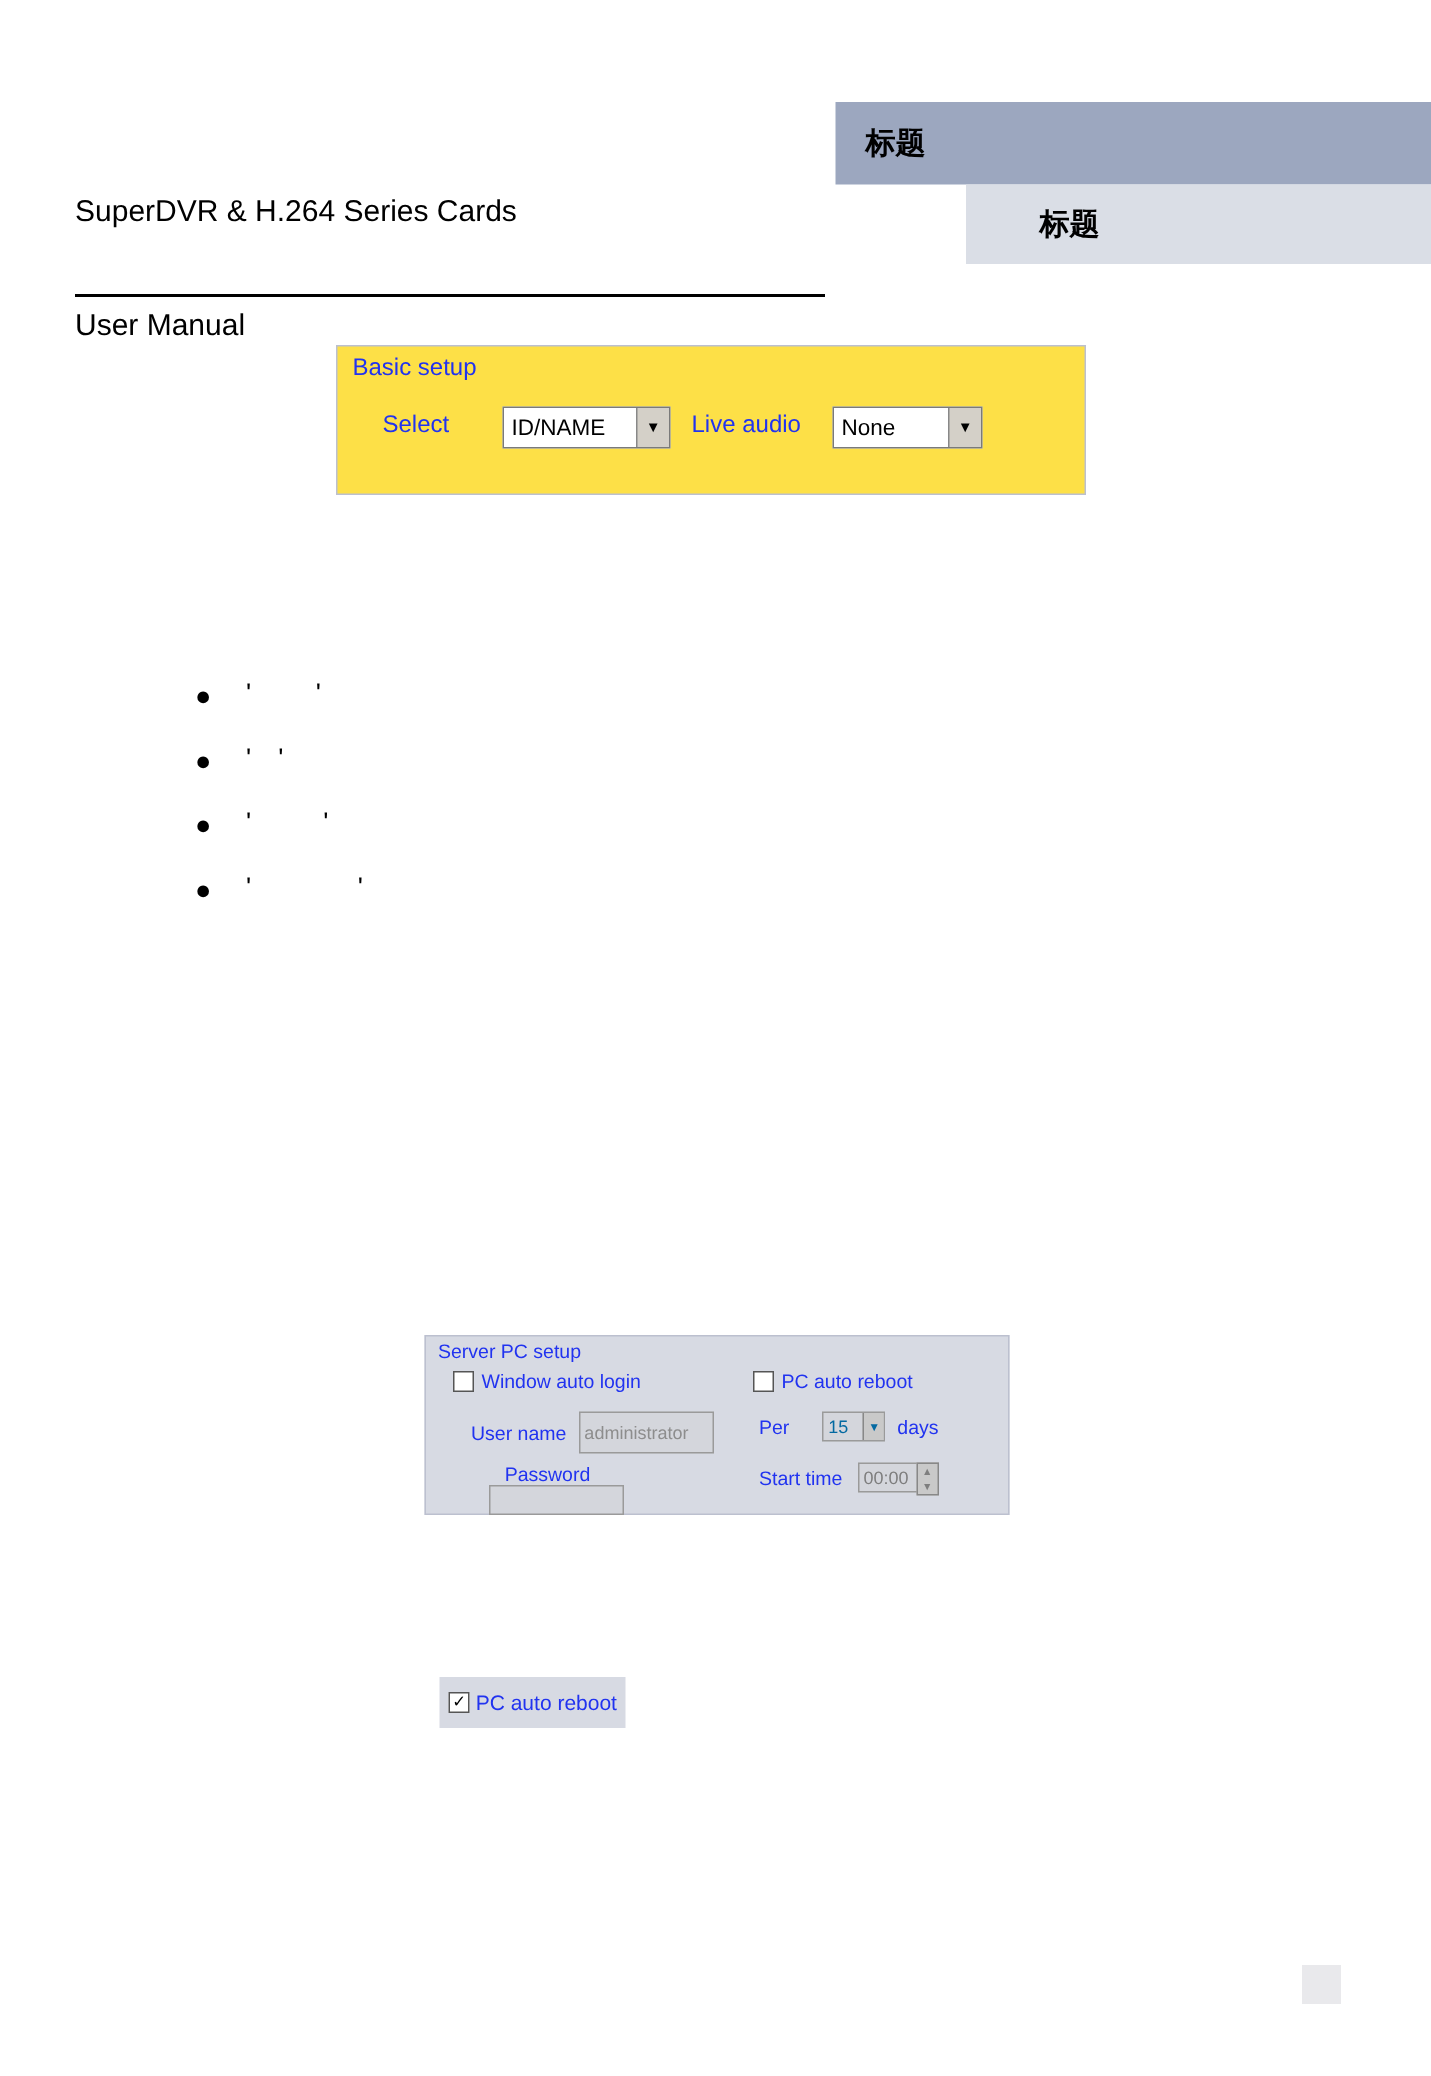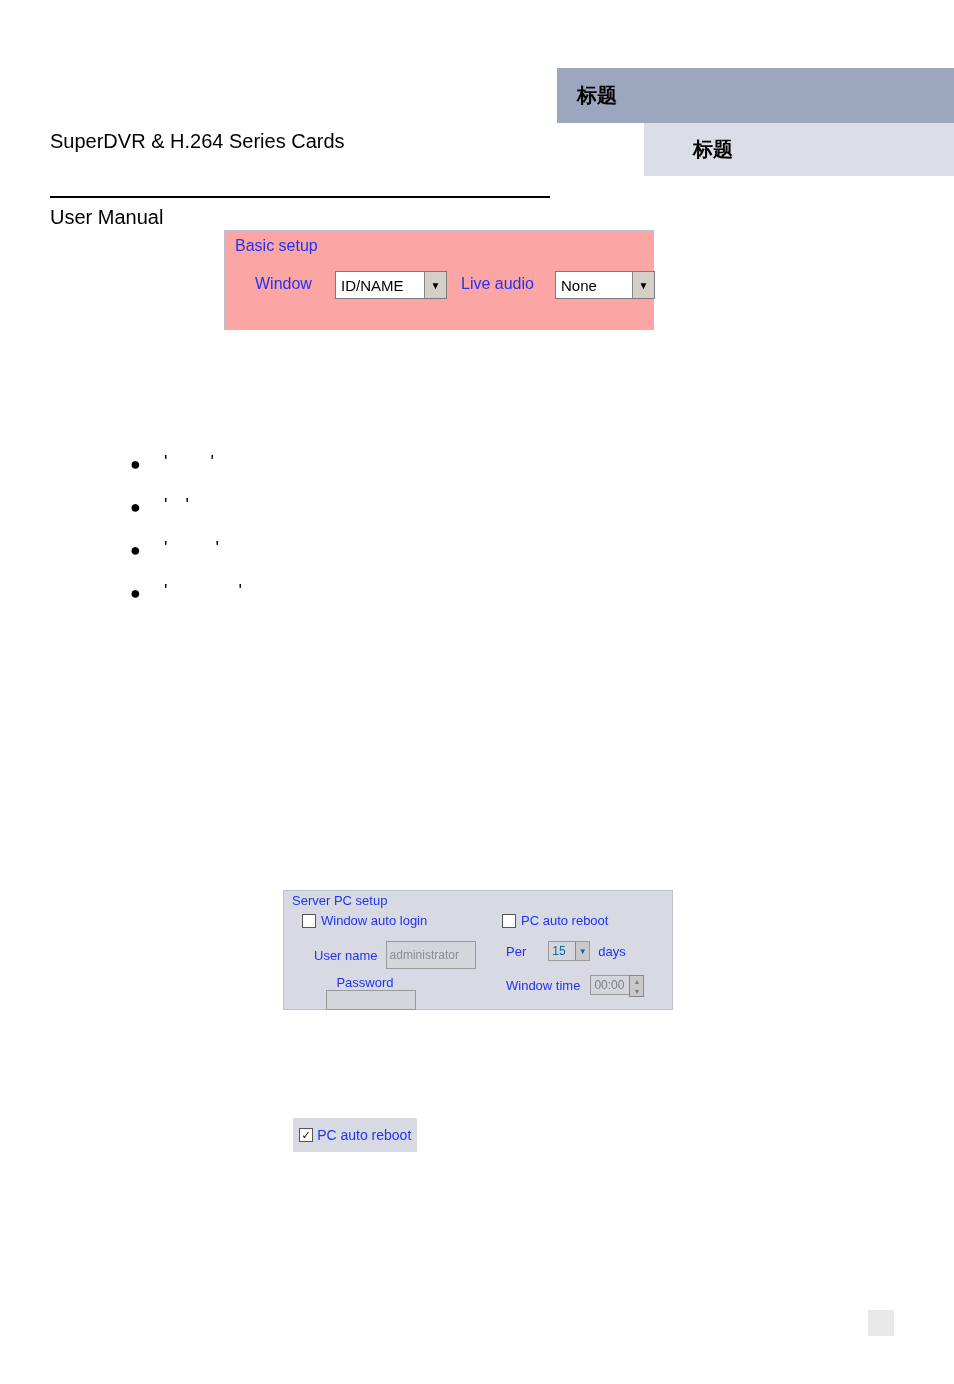--- a/index.html
+++ b/index.html
@@ -59,23 +59,23 @@
     left: 50px;
     width: 500px;
     height: 2px;
     background: #000000;
   }
 
   .figure1 {
     position: absolute;
     top: 230px;
     left: 224px;
-    width: 430px;
+    width: 500px;
     height: 100px;
-    background: #fca5a5;
+    background: #fde047;
     border: 1px solid #bcc0cf;
   }
   .figure1 .fieldset-label {
     position: absolute;
     top: 6px;
     left: 10px;
     color: #2133f0;
     font-size: 16px;
   }
   .figure1 .caption-label {
@@ -423,21 +423,21 @@
 <div class="header-bar-right-inner">
   <span>标题</span>
 </div>
 
 <div class="doc-title">SuperDVR &amp; H.264 Series Cards</div>
 <div class="doc-subtitle">User Manual</div>
 <div class="title-underline"></div>
 
 <div class="figure1">
   <div class="fieldset-label">Basic setup</div>
-  <div class="caption-label">Window</div>
+  <div class="caption-label">Select</div>
   <div class="caption-dd">
     <span>ID/NAME</span>
     <span class="dd-btn">▼</span>
   </div>
   <div class="liveaudio-label">Live audio</div>
   <div class="liveaudio-dd">
     <span>None</span>
     <span class="dd-btn">▼</span>
   </div>
 </div>
@@ -493,21 +493,21 @@
   <div class="row-per">
     <span>Per</span>
     <span class="field">
       <span>15</span>
       <span class="dd-btn2">▼</span>
     </span>
     <span class="days">days</span>
   </div>
 
   <div class="row-start">
-    <span>Window time</span>
+    <span>Start time</span>
     <span class="field">
       <span>00:00</span>
       <span class="spin">
         <span>▲</span>
         <span>▼</span>
       </span>
     </span>
   </div>
 </div>
 

